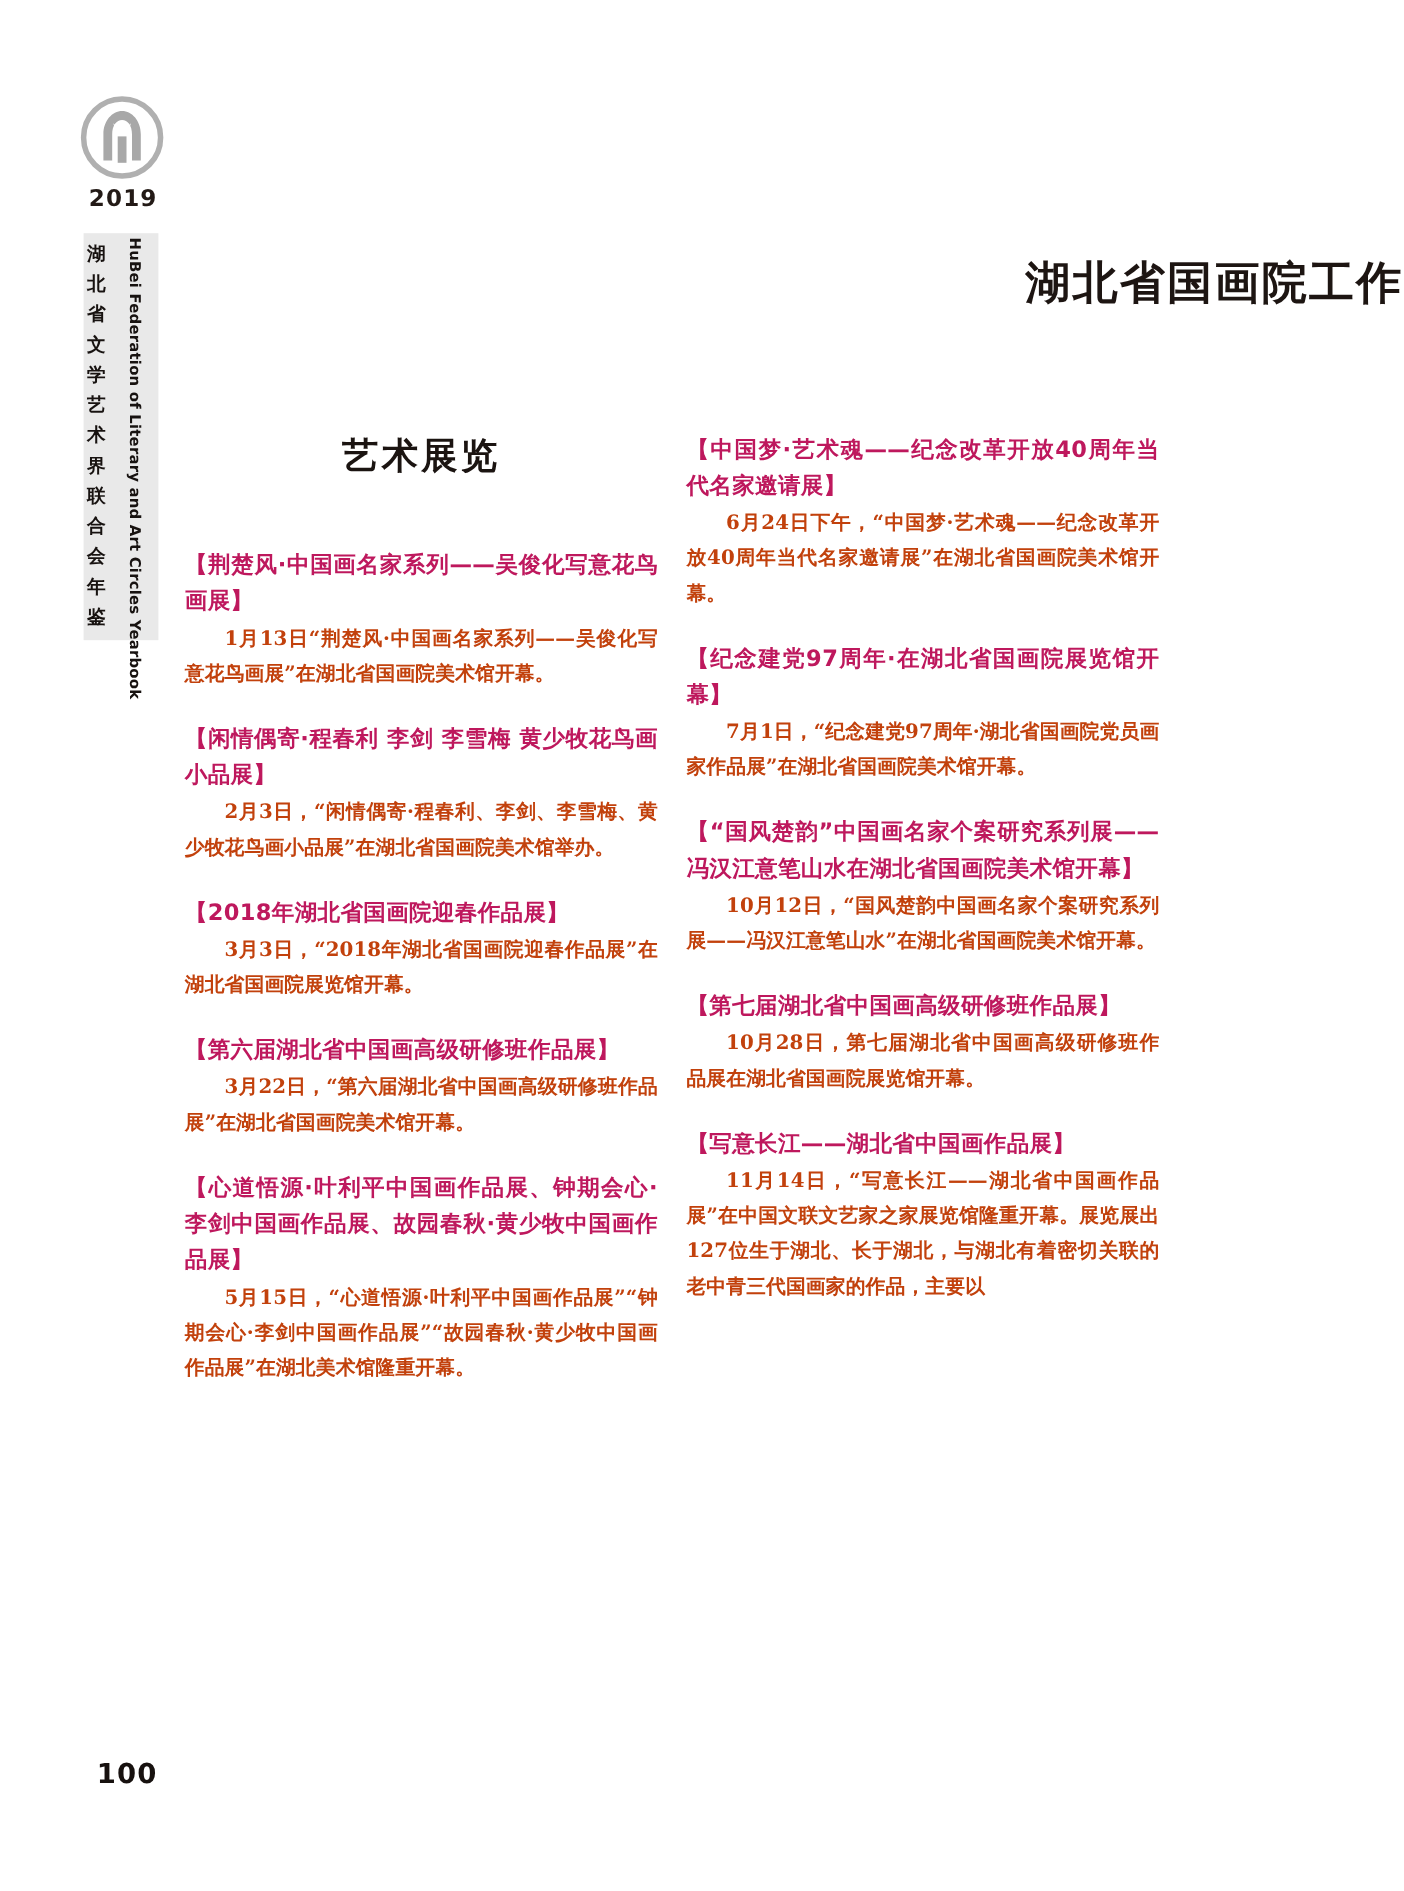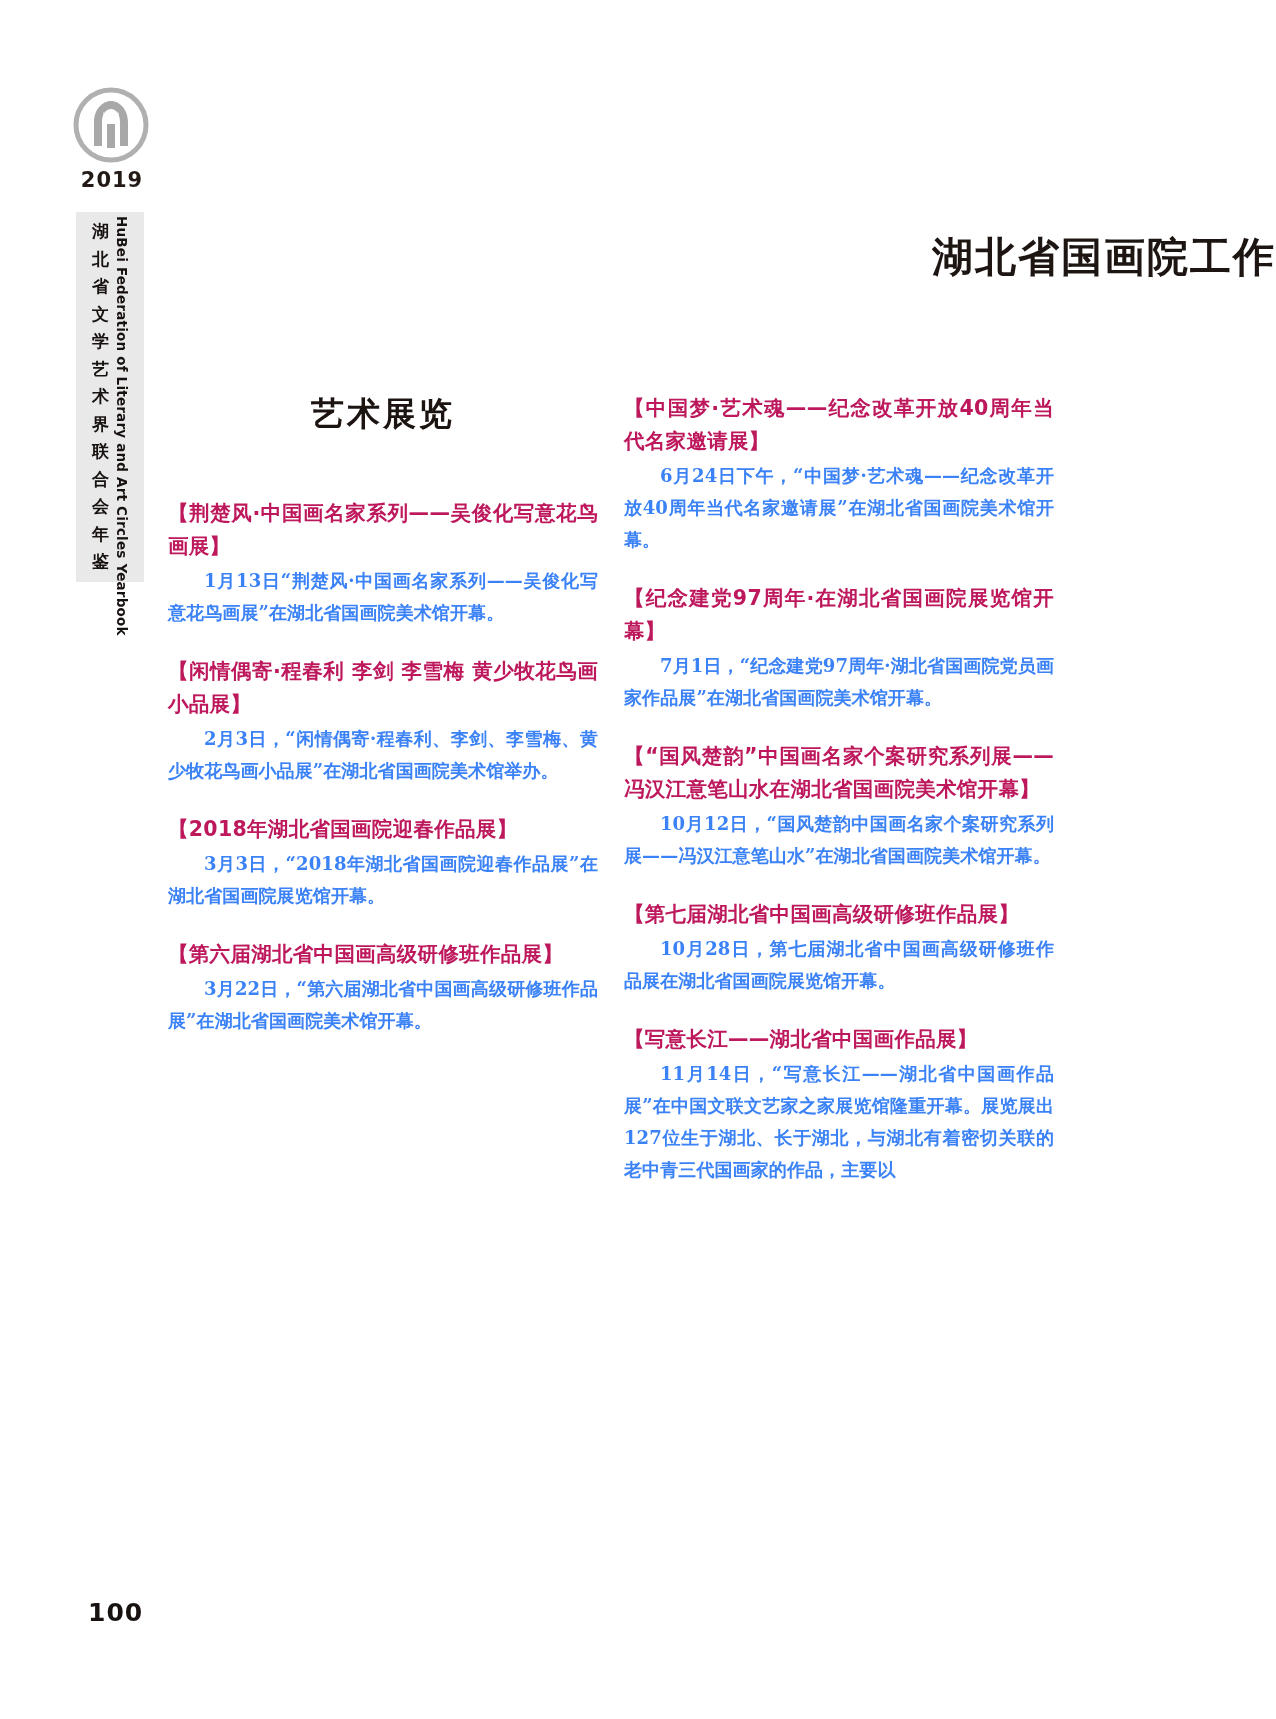--- a/index.html
+++ b/index.html
@@ -57,21 +57,21 @@
   #sidebar-cn {
     position: absolute;
     left: 17px;
     top: 132px;
     width: 30px;
     font-family: "DejaVu Sans", sans-serif;
     font-weight: bold;
     font-size: 17px;
     line-height: 27.5px;
     color: #171210;
-    text-align: right;
+    text-align: left;
     white-space: normal;
     word-break: break-all;
   }
   #sidebar-en {
     position: absolute;
     left: 52px;
     top: 130px;
     height: 360px;
     font-family: "DejaVu Sans", sans-serif;
     font-weight: bold;
@@ -136,21 +136,21 @@
     letter-spacing: 0.3px;
     margin: 0 0 2px 0;
     text-align: justify;
     text-justify: inter-character;
   }
   .entry-body {
     font-family: "DejaVu Serif", "Liberation Serif", serif;
     font-weight: bold;
     font-size: 18px;
     line-height: 32px;
-    color: #3b82f6;
+    color: #c2410c;
     margin: 0;
     text-indent: 2em;
     text-align: justify;
     text-justify: inter-character;
     letter-spacing: 0.1px;
   }
 
   
   #folio {
     position: absolute;
@@ -207,20 +207,24 @@
       <div class="entry">
         <div class="entry-title">【2018年湖北省国画院迎春作品展】</div>
         <p class="entry-body">3月3日，“2018年湖北省国画院迎春作品展”在湖北省国画院展览馆开幕。</p>
       </div>
 
       <div class="entry">
         <div class="entry-title">【第六届湖北省中国画高级研修班作品展】</div>
         <p class="entry-body">3月22日，“第六届湖北省中国画高级研修班作品展”在湖北省国画院美术馆开幕。</p>
       </div>
 
+      <div class="entry">
+        <div class="entry-title">【心道悟源·叶利平中国画作品展、钟期会心·李剑中国画作品展、故园春秋·黄少牧中国画作品展】</div>
+        <p class="entry-body">5月15日，“心道悟源·叶利平中国画作品展”“钟期会心·李剑中国画作品展”“故园春秋·黄少牧中国画作品展”在湖北美术馆隆重开幕。</p>
+      </div>
 
     </div>
 
     <div class="col" id="col-right">
 
       <div class="entry">
         <div class="entry-title">【中国梦·艺术魂——纪念改革开放40周年当代名家邀请展】</div>
         <p class="entry-body">6月24日下午，“中国梦·艺术魂——纪念改革开放40周年当代名家邀请展”在湖北省国画院美术馆开幕。</p>
       </div>
 

